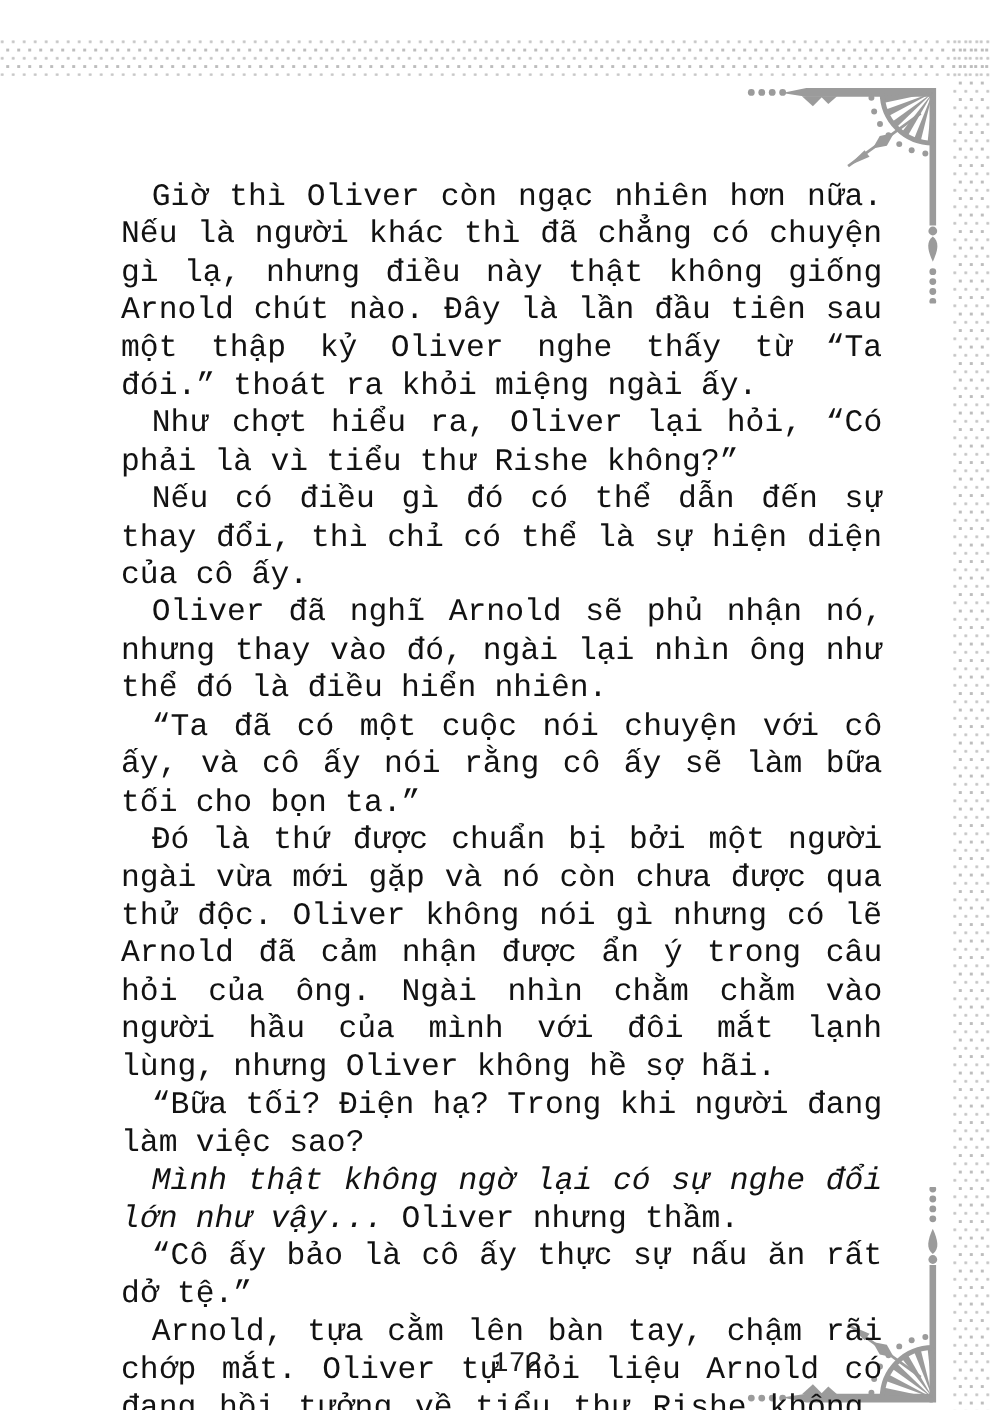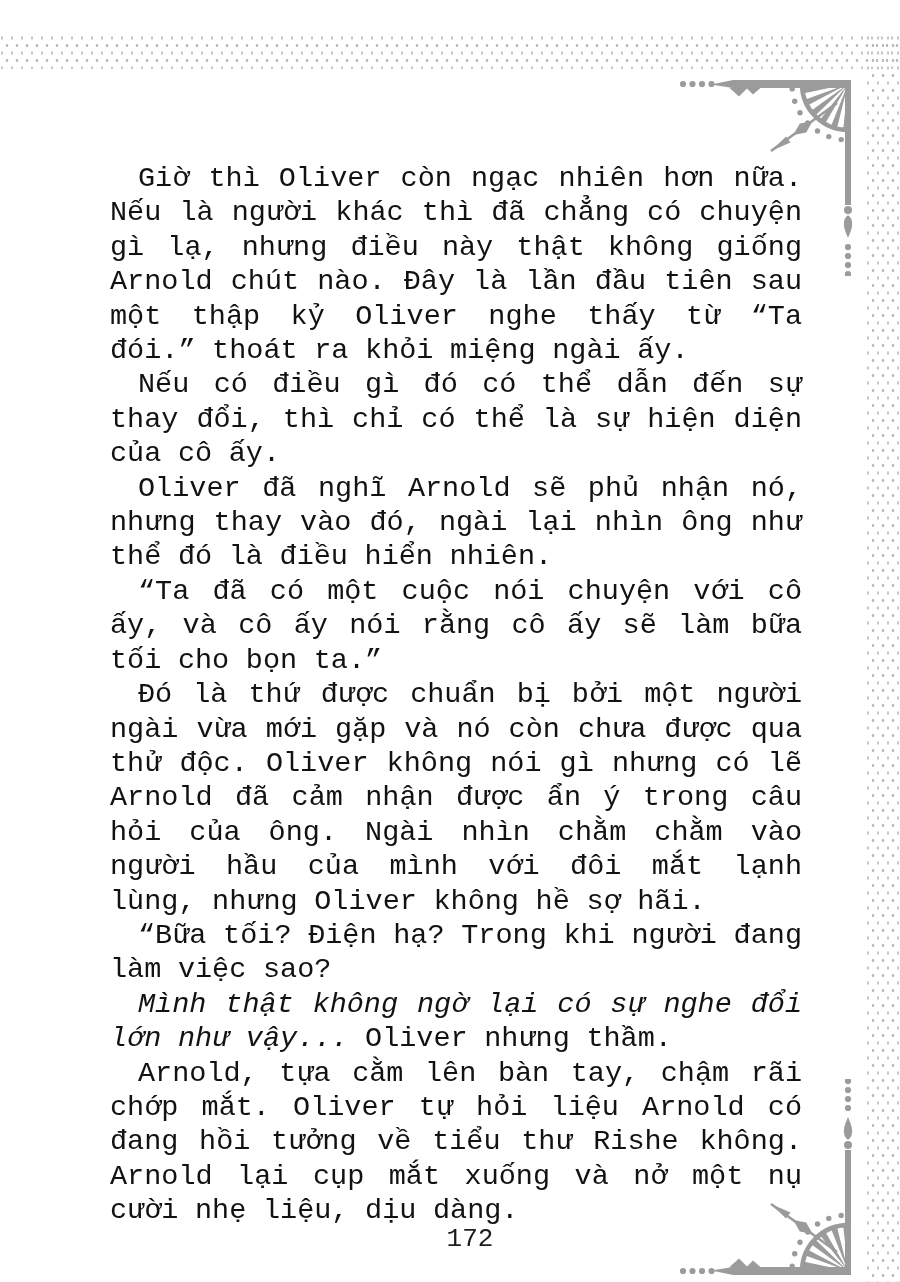--- a/index.html
+++ b/index.html
@@ -98,24 +98,26 @@
 
   <svg class="ornament top" viewBox="0 0 213 205">
     <use href="#flourish"></use>
   </svg>
   <svg class="ornament bottom" viewBox="0 0 213 205">
     <use href="#flourish"></use>
   </svg>
 
   <main class="text-block">
       <p class="para"><span>Giờ thì Oliver còn ngạc nhiên hơn nữa. Nếu là người khác thì đã chẳng có chuyện gì lạ, nhưng điều này thật không giống Arnold chút nào. Đây là lần đầu tiên sau một thập kỷ Oliver nghe thấy từ “Ta đói.” thoát ra khỏi miệng ngài ấy.</span></p>
+      <p class="para"><span>Như chợt hiểu ra, Oliver lại hỏi, “Có phải là vì tiểu thư Rishe không?”</span></p>
       <p class="para"><span>Nếu có điều gì đó có thể dẫn đến sự thay đổi, thì chỉ có thể là sự hiện diện của cô ấy.</span></p>
       <p class="para"><span>Oliver đã nghĩ Arnold sẽ phủ nhận nó, nhưng thay vào đó, ngài lại nhìn ông như thể đó là điều hiển nhiên.</span></p>
       <p class="para"><span>“Ta đã có một cuộc nói chuyện với cô ấy, và cô ấy nói rằng cô ấy sẽ làm bữa tối cho bọn ta.”</span></p>
       <p class="para"><span>Đó là thứ được chuẩn bị bởi một người ngài vừa mới gặp và nó còn chưa được qua thử độc. Oliver không nói gì nhưng có lẽ Arnold đã cảm nhận được ẩn ý trong câu hỏi của ông. Ngài nhìn chằm chằm vào người hầu của mình với đôi mắt lạnh lùng, nhưng Oliver không hề sợ hãi.</span></p>
       <p class="para"><span>“Bữa tối? Điện hạ? Trong khi người đang làm việc sao?</span></p>
       <p class="para"><span class="it">Mình thật không ngờ lại có sự nghe đổi lớn như vậy... </span><span>Oliver nhưng thầm.</span></p>
+      <p class="para"><span>“Cô ấy bảo là cô ấy thực sự nấu ăn rất dở tệ.”</span></p>
       <p class="para"><span>Arnold, tựa cằm lên bàn tay, chậm rãi chớp mắt. Oliver tự hỏi liệu Arnold có đang hồi tưởng về tiểu thư Rishe không. Arnold lại cụp mắt xuống và nở một nụ cười nhẹ liệu, dịu dàng.</span></p>
     </main>
 
   <div class="page-number">172</div>
 
 </div>
 
 </body></html>

